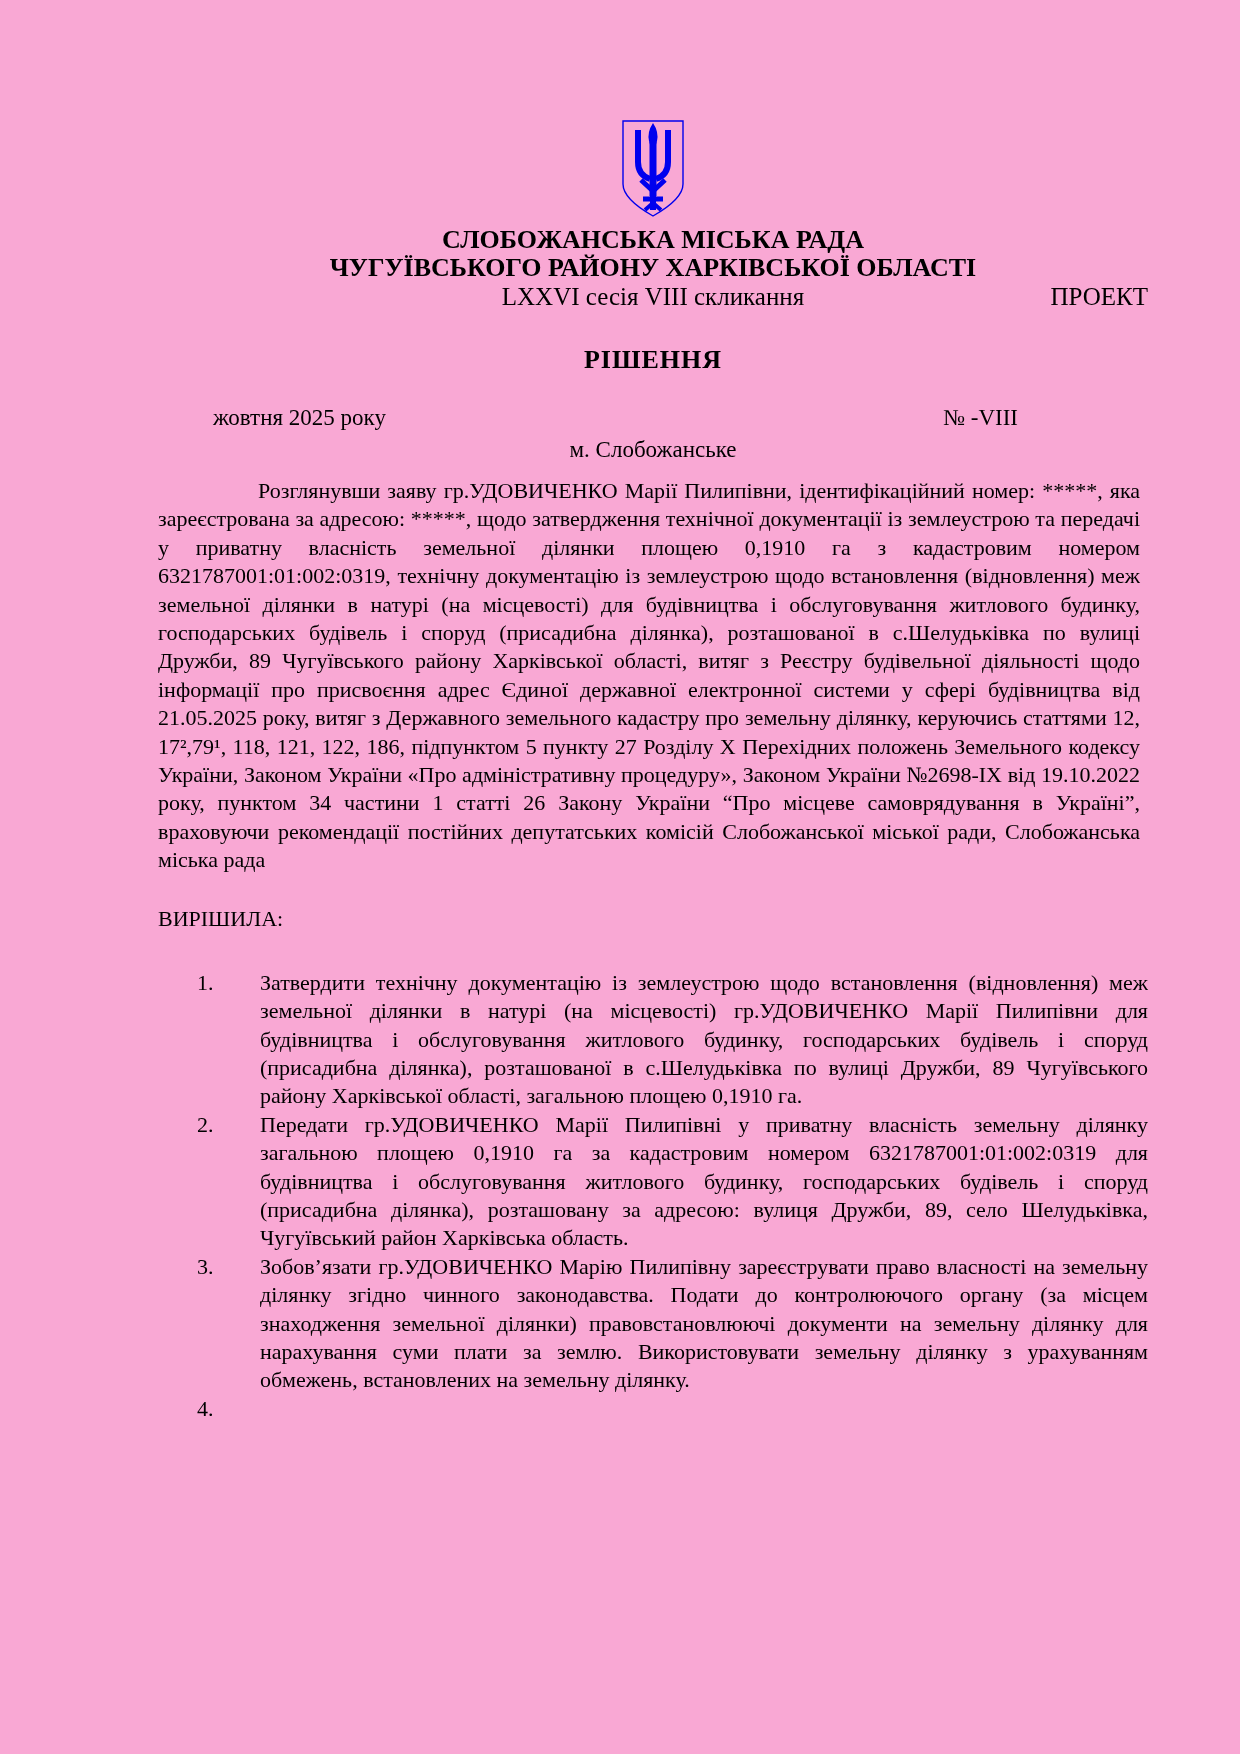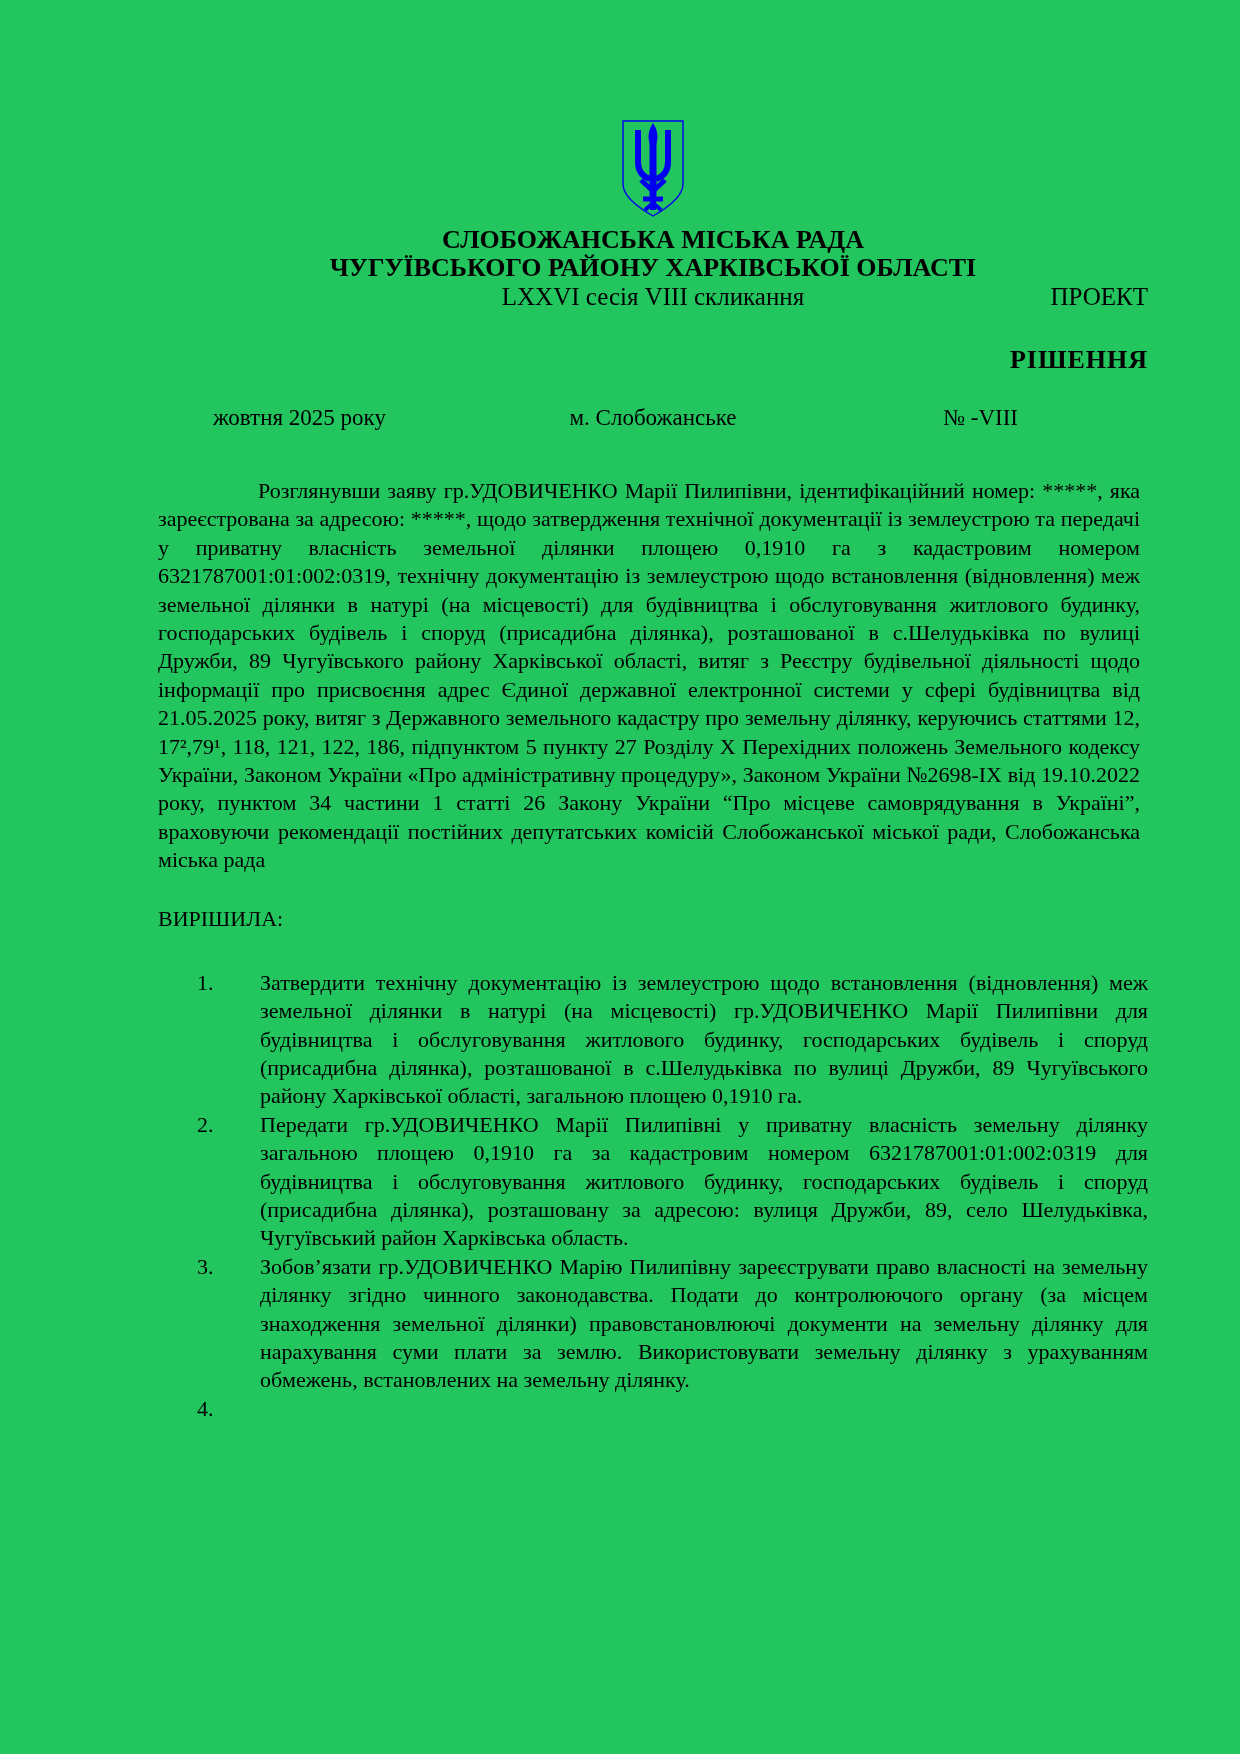--- a/index.html
+++ b/index.html
@@ -6,21 +6,21 @@
     margin: 0;
     padding: 0;
     background: #ffffff;
   }
   .page {
     position: relative;
     width: 1240px;
     height: 1754px;
     box-sizing: border-box;
     padding: 120px 92px 0 158px;
-    background: #22c55e;
+    background: #f9a8d4;
     color: #000000;
     font-family: "Liberation Serif", serif;
     overflow: hidden;
   }
   .doc-header { text-align: center; }
   .emblem {
     display: block;
     margin: 0 auto 8px auto;
     width: 64px;
     height: 98px;
@@ -41,30 +41,29 @@
     position: absolute;
     right: 0;
     top: 0;
     margin-left: 12px;
   }
   .doc-type {
     font-weight: bold;
     font-size: 26px;
     letter-spacing: 1px;
     margin-top: 34px;
-    text-align: right;
   }
   .meta-row {
     position: relative;
     height: 28px;
     margin-top: 30px;
     font-size: 23px;
   }
   .meta-date { position: absolute; left: 55px; }
-  .meta-place { position: absolute; left: 50%; transform: translateX(-50%); }
+  .meta-place { position: absolute; left: 50%; transform: translateX(-50%); margin-top: 32px; }
   .meta-number { position: absolute; right: 130px; }
   .subject {
     margin-top: 44px;
     font-weight: bold;
     font-size: 24px;
     line-height: 29px;
   }
   .preamble {
     margin: 36px 8px 0 0;
     font-size: 22px;

